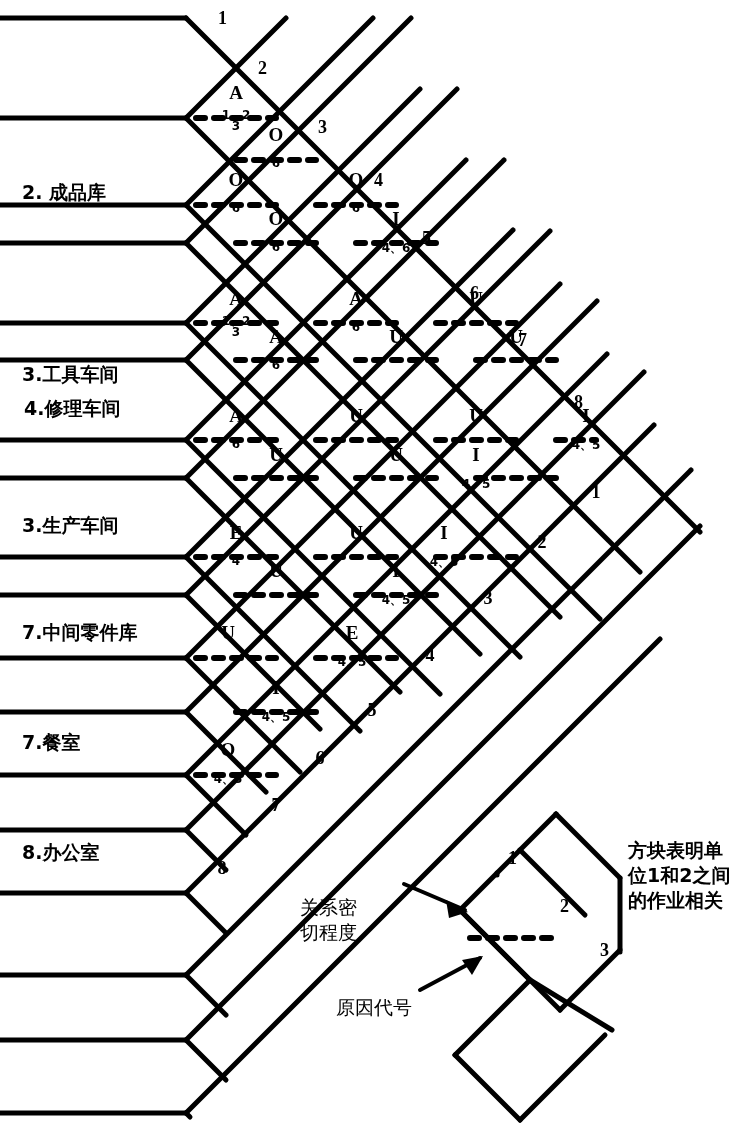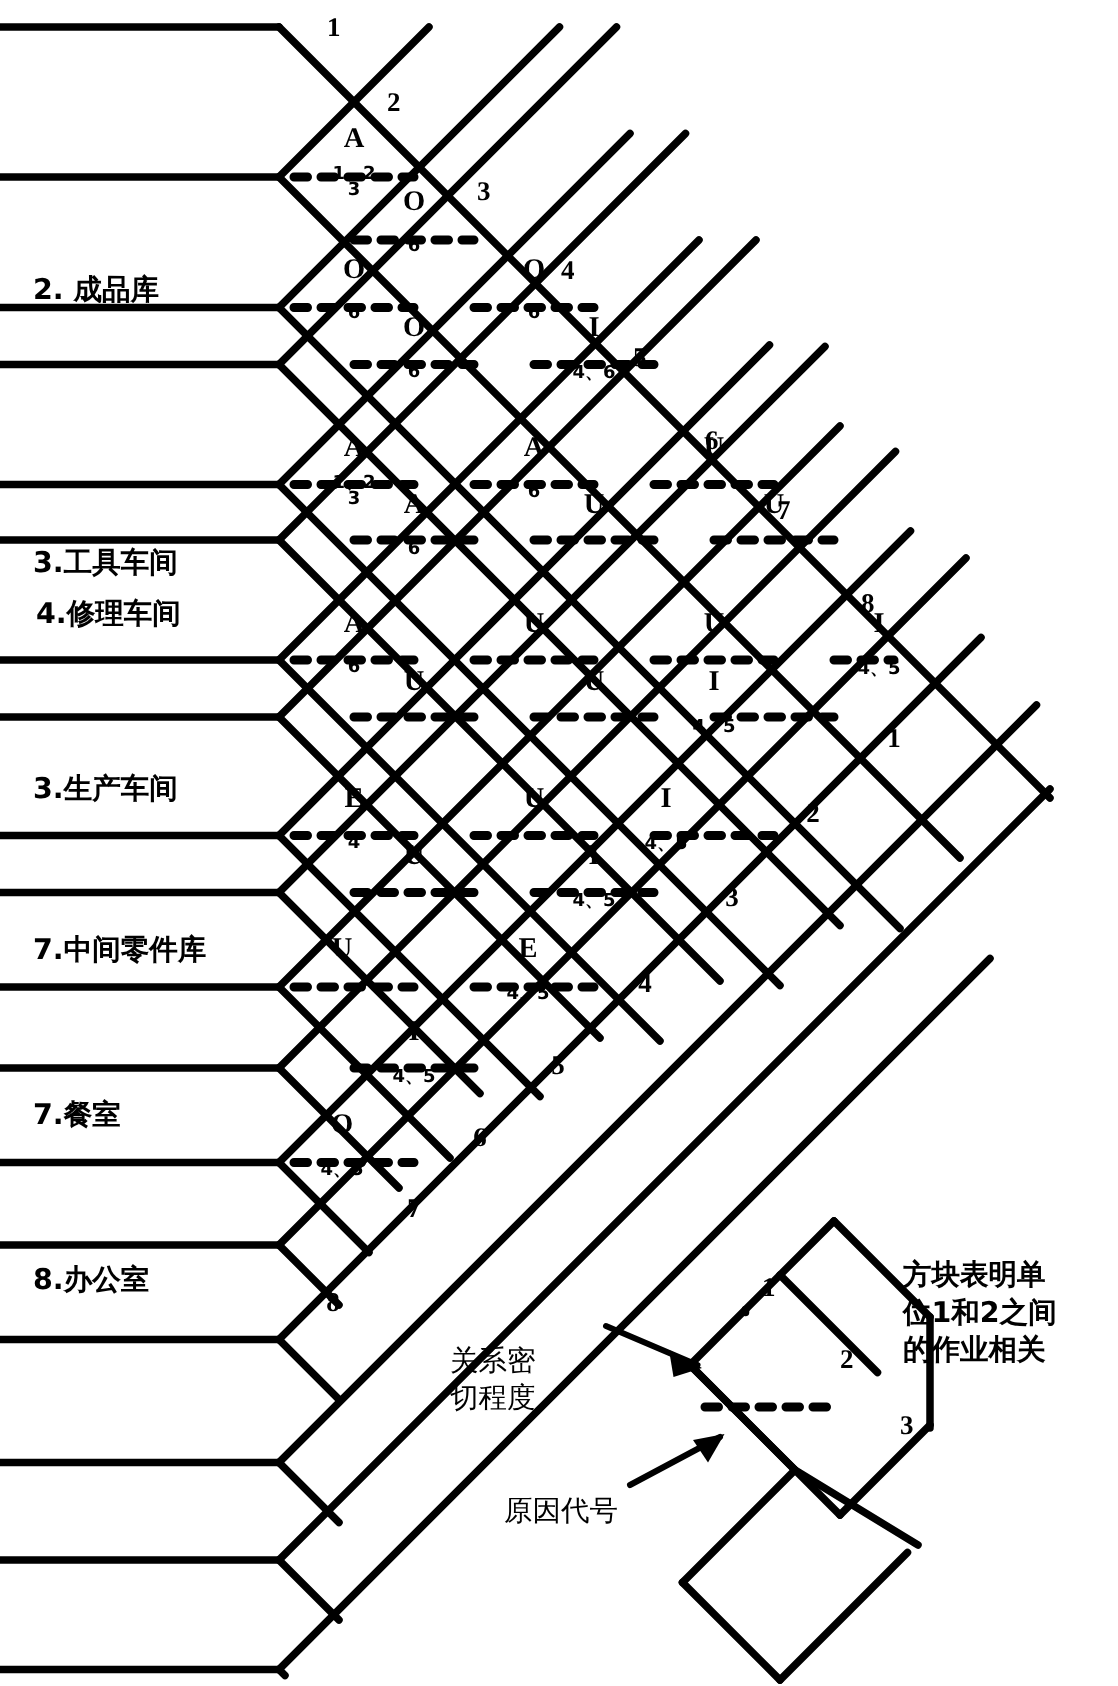--- a/index.html
+++ b/index.html
@@ -305,21 +305,21 @@
 
   <div class="diag-num" style="left:564px;top:482px;">1</div>
   <div class="diag-num" style="left:510px;top:532px;">2</div>
   <div class="diag-num" style="left:456px;top:588px;">3</div>
   <div class="diag-num" style="left:398px;top:645px;">4</div>
   <div class="diag-num" style="left:340px;top:700px;">5</div>
   <div class="diag-num" style="left:288px;top:748px;">6</div>
   <div class="diag-num" style="left:244px;top:795px;">7</div>
   <div class="diag-num" style="left:190px;top:858px;">8</div>
 
-  <div class="legend" style="left:602px;top:838px;">
+  <div class="legend" style="left:628px;top:838px;">
     <div>方块表明单</div>
     <div>位1和2之间</div>
     <div>的作业相关</div>
   </div>
 
   <div class="keylab" style="left:300px;top:895px;">
     <div>关系密</div>
     <div>切程度</div>
   </div>
 

